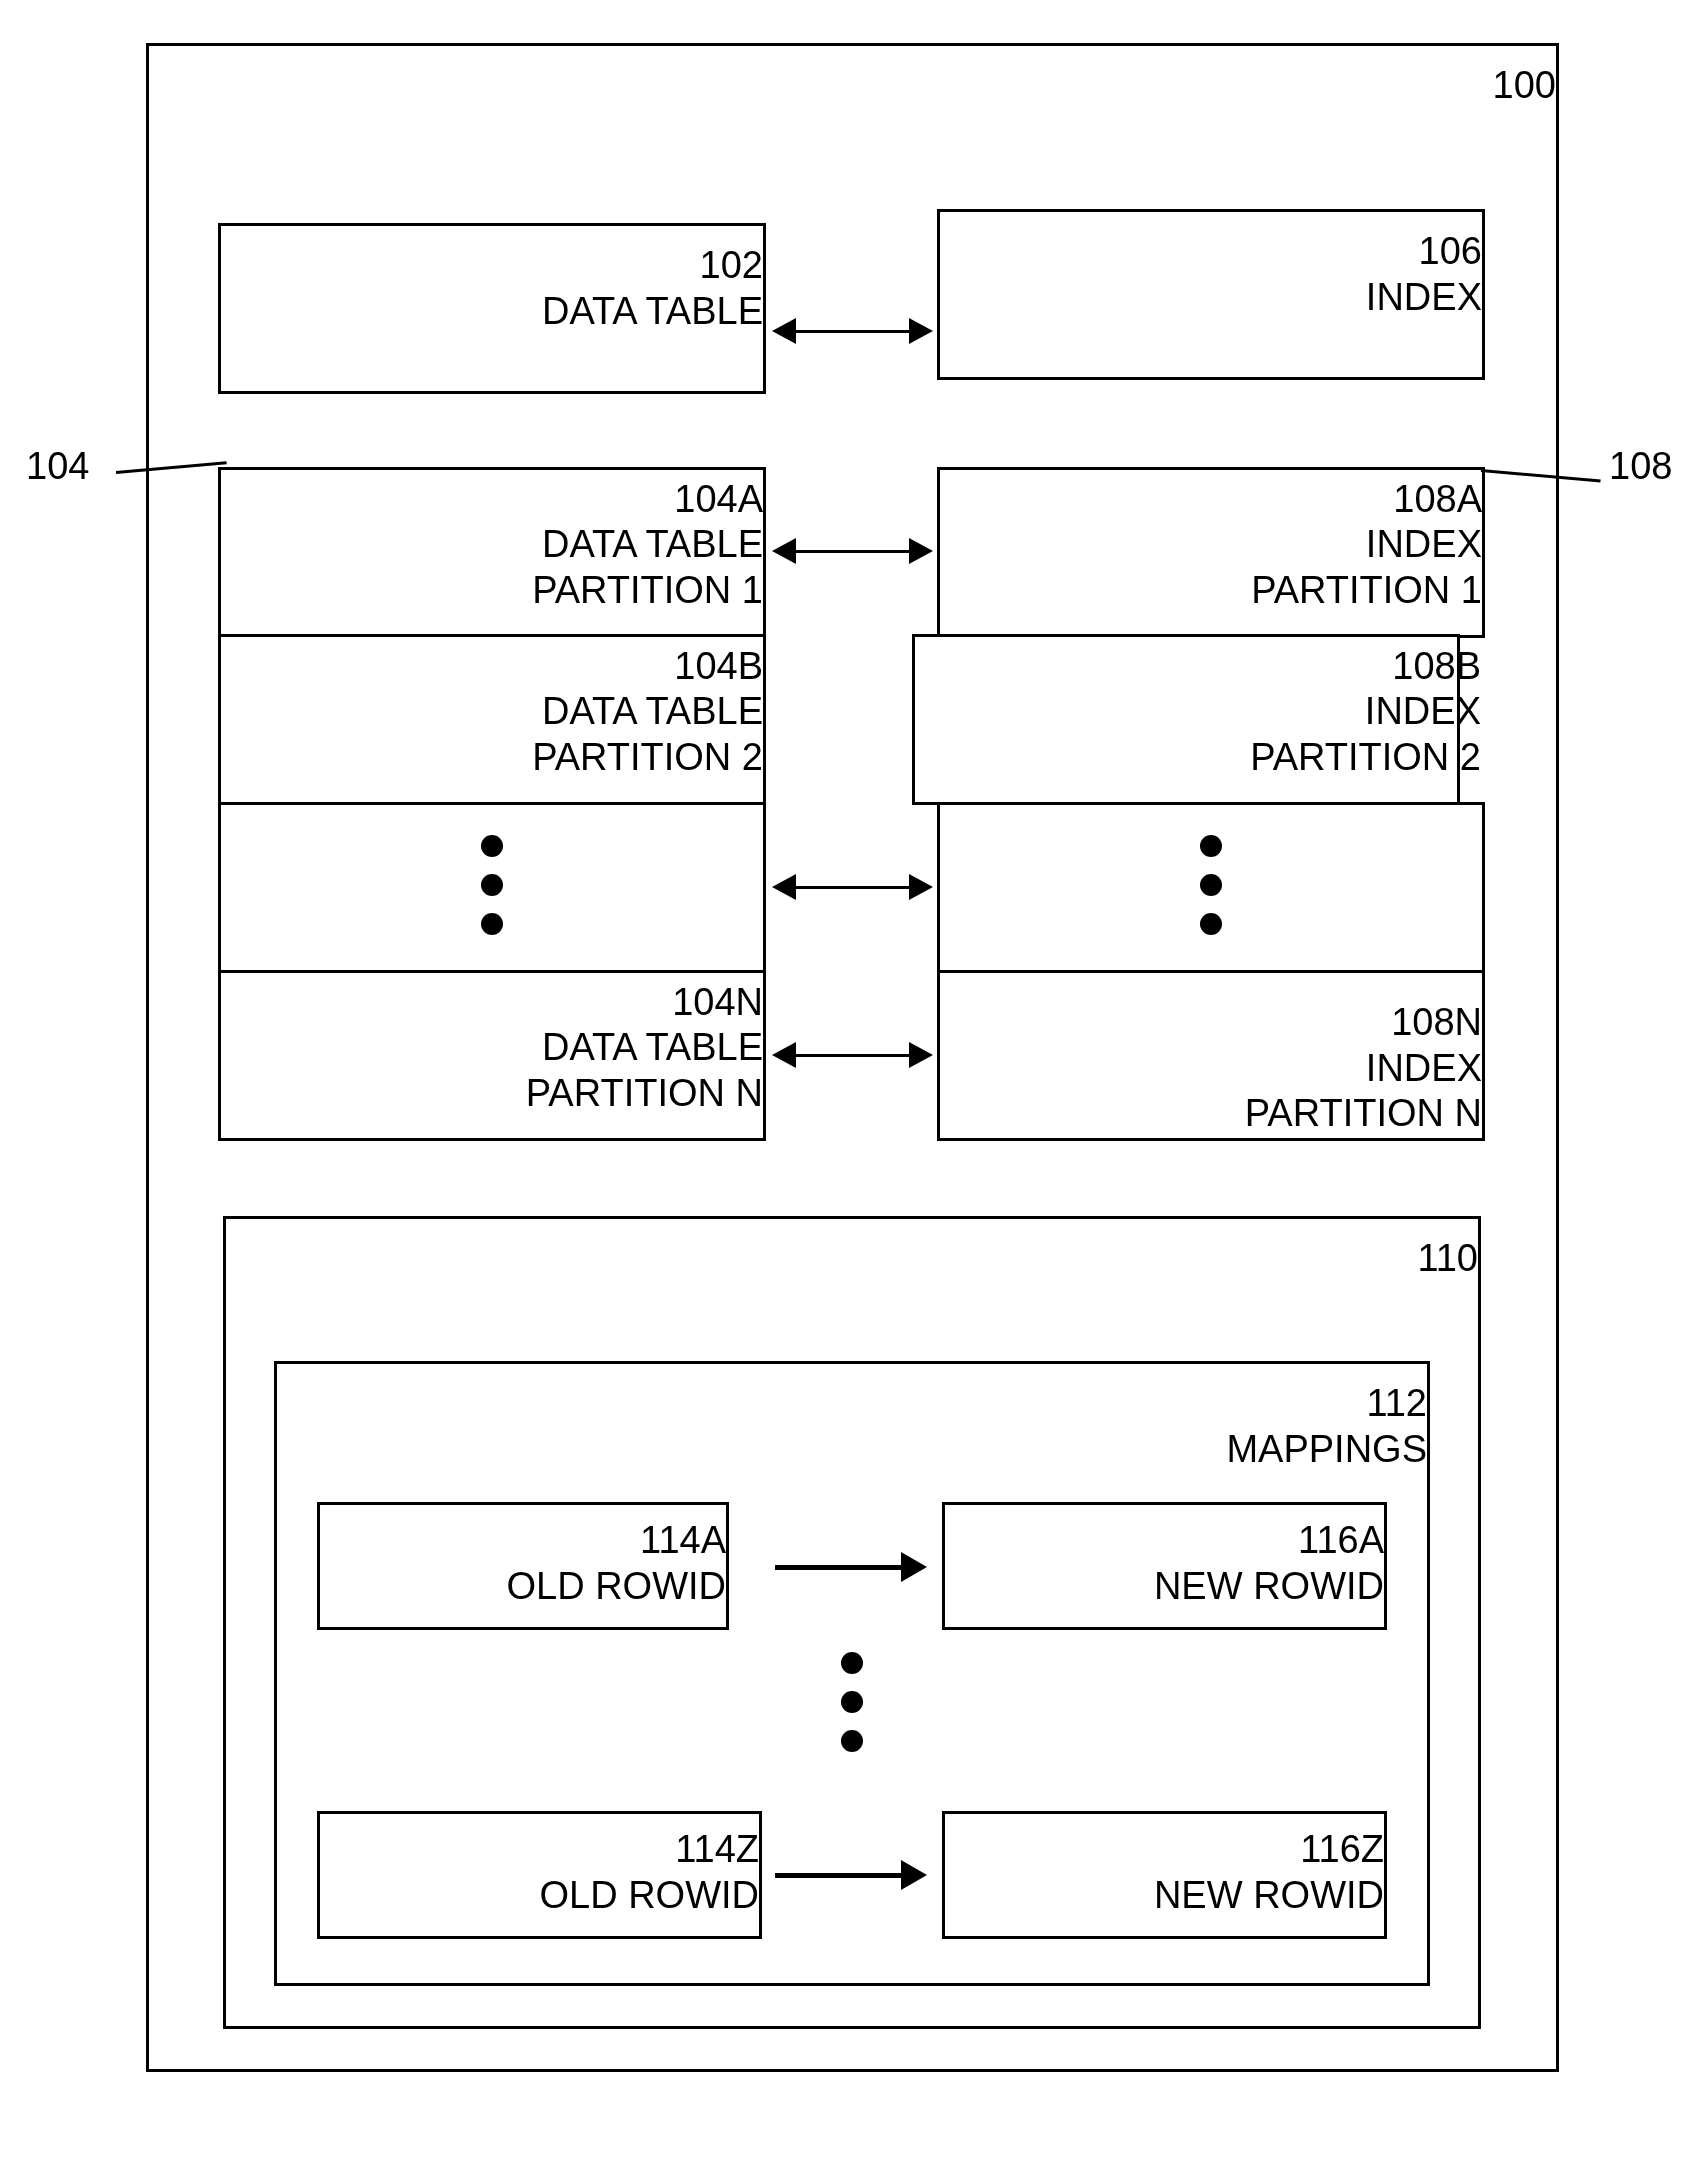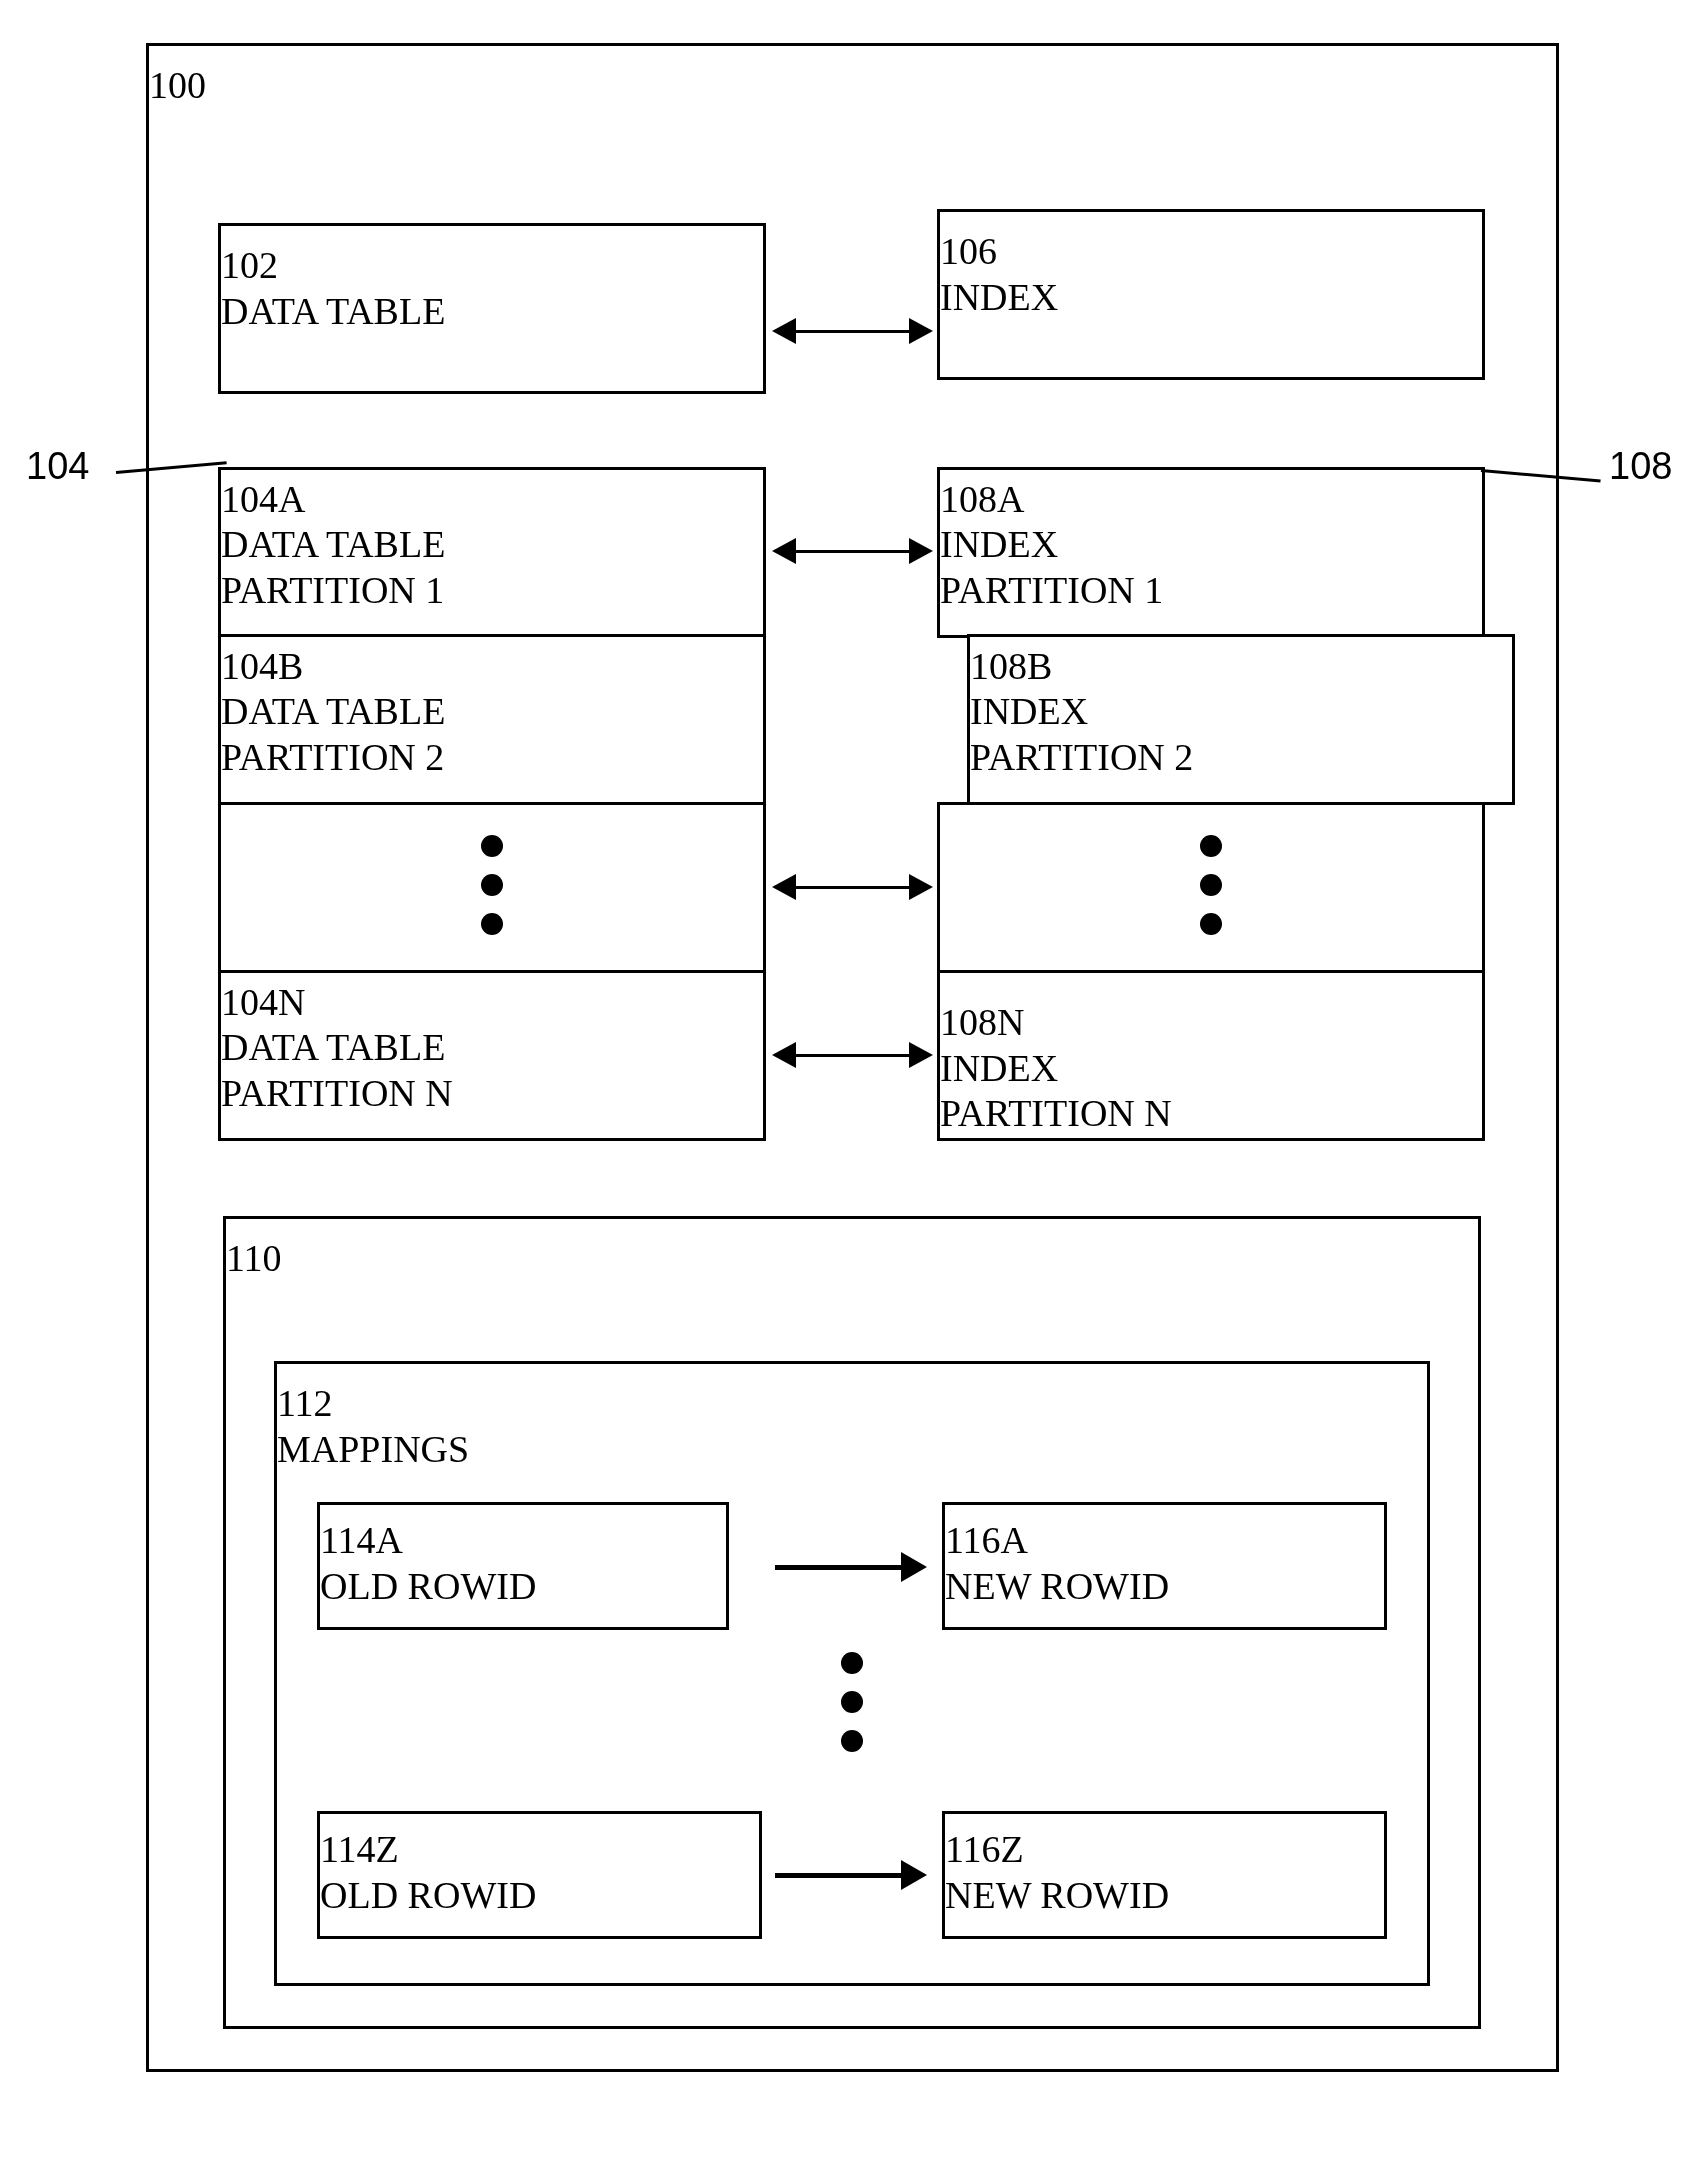--- a/index.html
+++ b/index.html
@@ -15,25 +15,24 @@
   }
   .box {
     position: absolute;
     border: 3.4px solid #000;
     box-sizing: border-box;
     text-align: center;
     background: #fff;
   }
   .label {
     position: absolute;
-    text-align: left;
+    text-align: right;
     font-size: 38px;
     line-height: 1.2;
     width: 100%;
-    font-family: Liberation Serif, serif;
   }
   .txt {
     font-size: 38px;
     line-height: 1.15;
   }
   .ref {
     position: absolute;
     font-size: 38px;
   }
   
@@ -146,21 +145,21 @@
     </div>
   </div>
 
   <div class="box" style="left:937px; top:467px; width:548px; height:171px;">
     <div class="label" style="top:6.8px;">
       <span class="txt">108A</span><br>
       <span class="txt">INDEX</span><br>
       <span class="txt">PARTITION 1</span>
     </div>
   </div>
-  <div class="box" style="left:967px; top:634px; width:548px; height:171px;">
+  <div class="box" style="left:912px; top:634px; width:548px; height:171px;padding-left:24px;">
     <div class="label" style="top:6.8px;">
       <span class="txt">108B</span><br>
       <span class="txt">INDEX</span><br>
       <span class="txt">PARTITION 2</span>
     </div>
   </div>
   <div class="box" style="left:937px; top:802px; width:548px; height:171px;">
     <div class="vdots" style="top:30px;">
       <div class="d"></div>
         <div class="d"></div>

